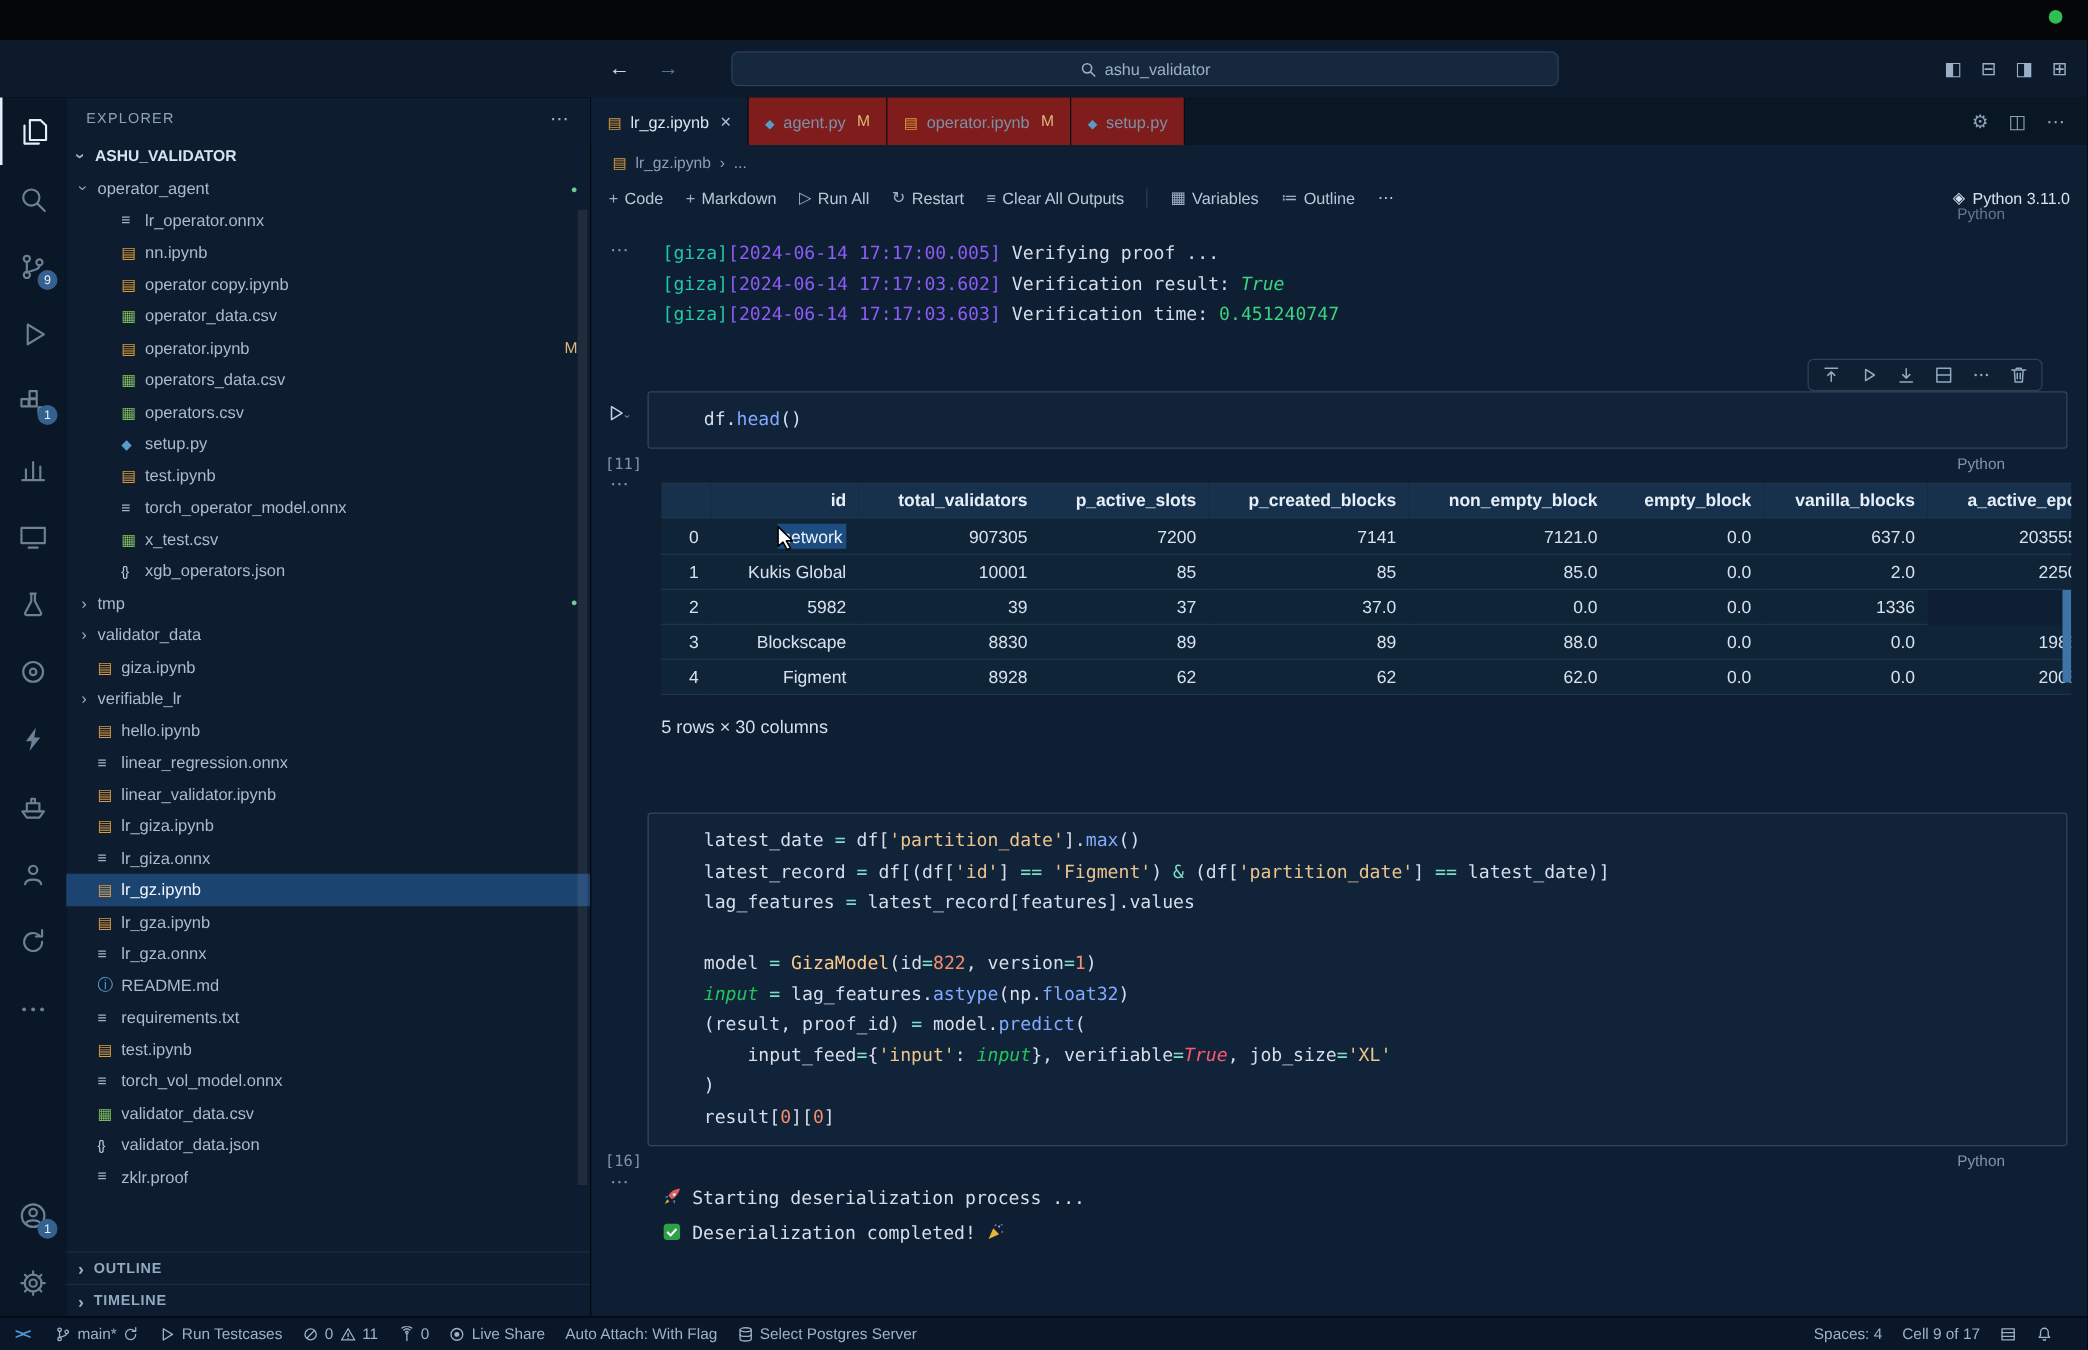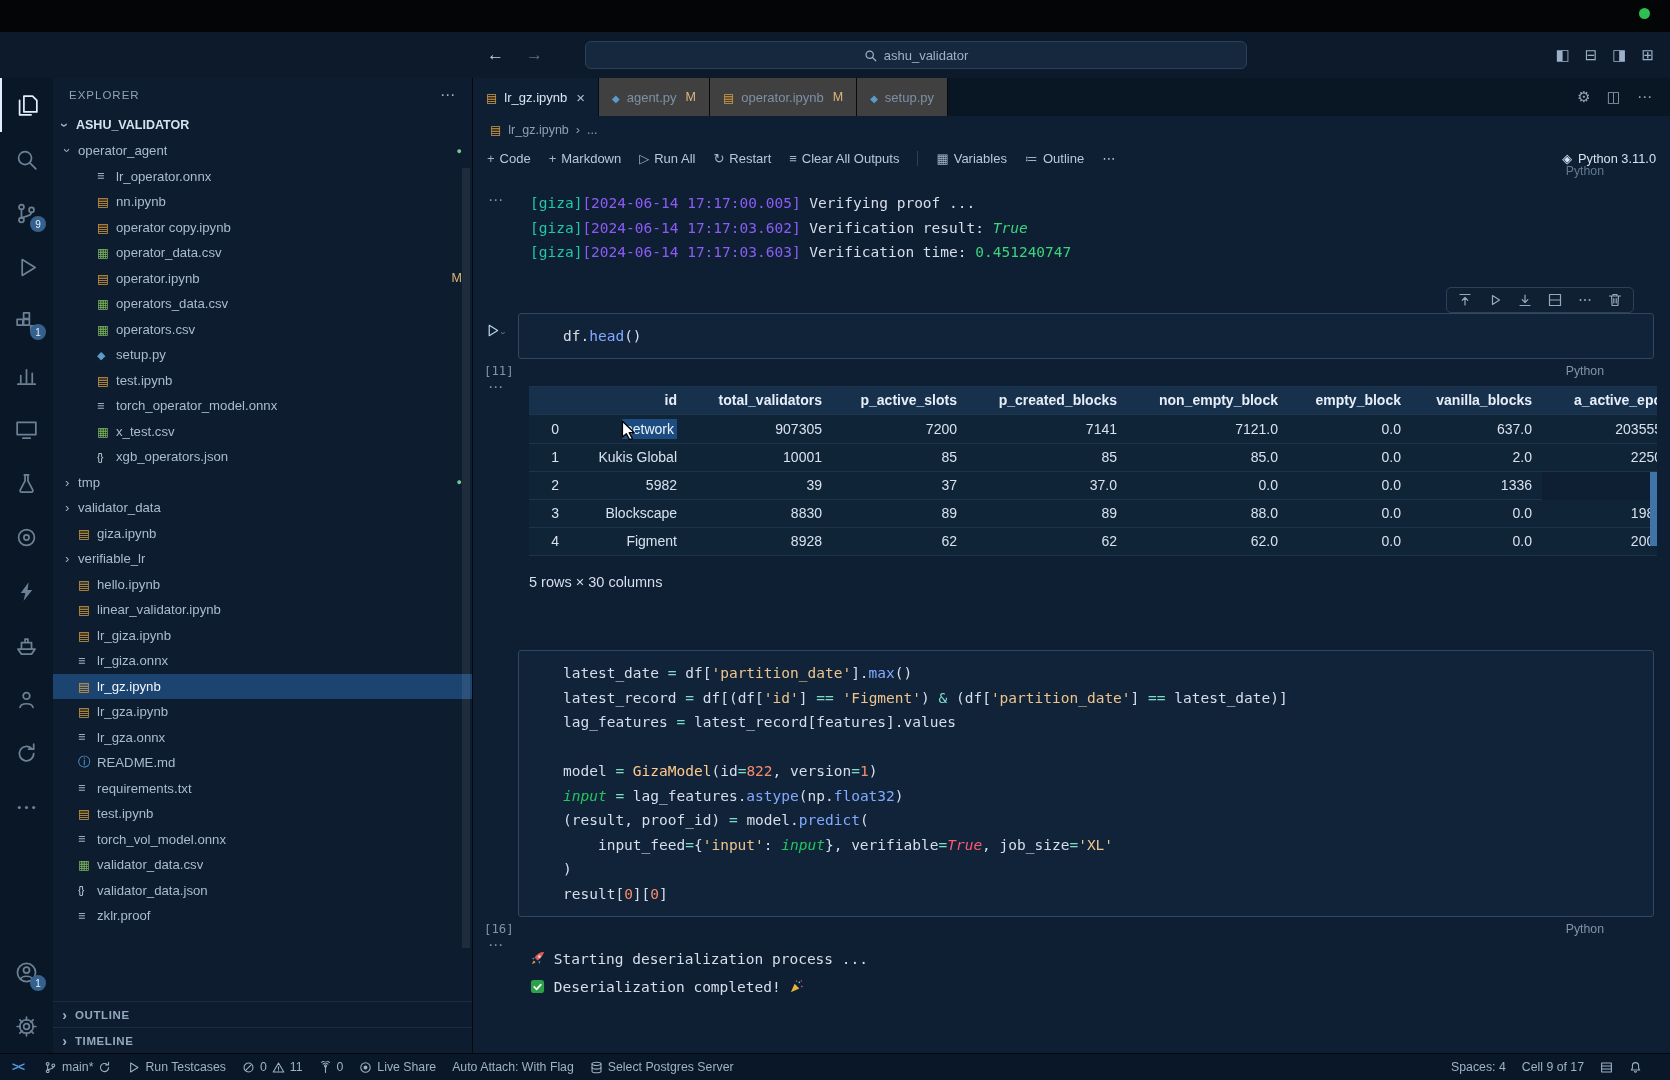--- a/index.html
+++ b/index.html
@@ -56,21 +56,21 @@
   .tbadge.bm { color:#ddb879; font-size:12.5px; }
   .tbadge.bd { color:#73c991; font-size:9px; }
   .titem.sel { background:#1c4470; color:#f0f6fc; }
   .sb-scroll { position:absolute; right:2px; top:90px; width:8px; height:780px; background:rgba(255,255,255,0.07); }
   .sbsections { position:absolute; bottom:0; left:0; right:0; }
   .sbsection { height:26px; border-top:1px solid #1b2c3f; display:flex; align-items:center; gap:4px; padding-left:6px; color:#93a9bf; font-size:11.5px; font-weight:bold; letter-spacing:0.6px; }
 
   
   .editor { flex:1; background:#0f1f33; display:flex; flex-direction:column; position:relative; min-width:0; }
   .tabbar { height:38px; background:#091624; display:flex; flex:none; }
-  .tab { display:flex; align-items:center; gap:7px; padding:0 13px; font-size:13px; color:#7d90a6; background:#404040; border-right:1px solid #050b12; cursor:pointer; }
+  .tab { display:flex; align-items:center; gap:7px; padding:0 13px; font-size:13px; color:#7d90a6; background:#7f1d1d; border-right:1px solid #050b12; cursor:pointer; }
   .tab.active { background:#0f1f33; color:#d9e6f4; }
   .ticon-nb::before { content:"▤"; color:#d99c3e; font-size:12px; }
   .ticon-py::before { content:"◆"; color:#5a9bc9; font-size:10px; }
   .tclose { font-size:15px; color:#aebfd1; margin-left:2px; }
   .tmod { color:#ddb879; font-size:12.5px; margin-left:2px; }
   .tabactions { margin-left:auto; display:flex; align-items:center; gap:16px; padding-right:18px; color:#8ea3b8; font-size:15px; }
   .crumbs { height:27px; display:flex; align-items:center; gap:7px; padding-left:17px; font-size:12.5px; color:#8ba0b6; flex:none; }
   .nbtoolbar { height:34px; display:flex; align-items:center; gap:18px; padding:0 14px 4px 14px; font-size:13px; color:#b6c8da; flex:none; }
   .tbtn { display:flex; align-items:center; gap:5px; cursor:pointer; white-space:nowrap; }
   .tbtn .ic { font-size:13px; color:#9db2c8; }
@@ -372,20 +372,26 @@
         <div class="titem d1 folder">
           <span class="twisty"></span>
           <span class="ficon"></span>
           <span class="tlabel">verifiable_lr</span>
           <span class="tbadge"></span>
         </div>
         <div class="titem d1 nb">
           <span class="twisty"></span>
           <span class="ficon"></span>
           <span class="tlabel">hello.ipynb</span>
+          <span class="tbadge"></span>
+        </div>
+        <div class="titem d1 onnx">
+          <span class="twisty"></span>
+          <span class="ficon"></span>
+          <span class="tlabel">linear_regression.onnx</span>
           <span class="tbadge"></span>
         </div>
         <div class="titem d1 nb">
           <span class="twisty"></span>
           <span class="ficon"></span>
           <span class="tlabel">linear_validator.ipynb</span>
           <span class="tbadge"></span>
         </div>
         <div class="titem d1 nb">
           <span class="twisty"></span>

